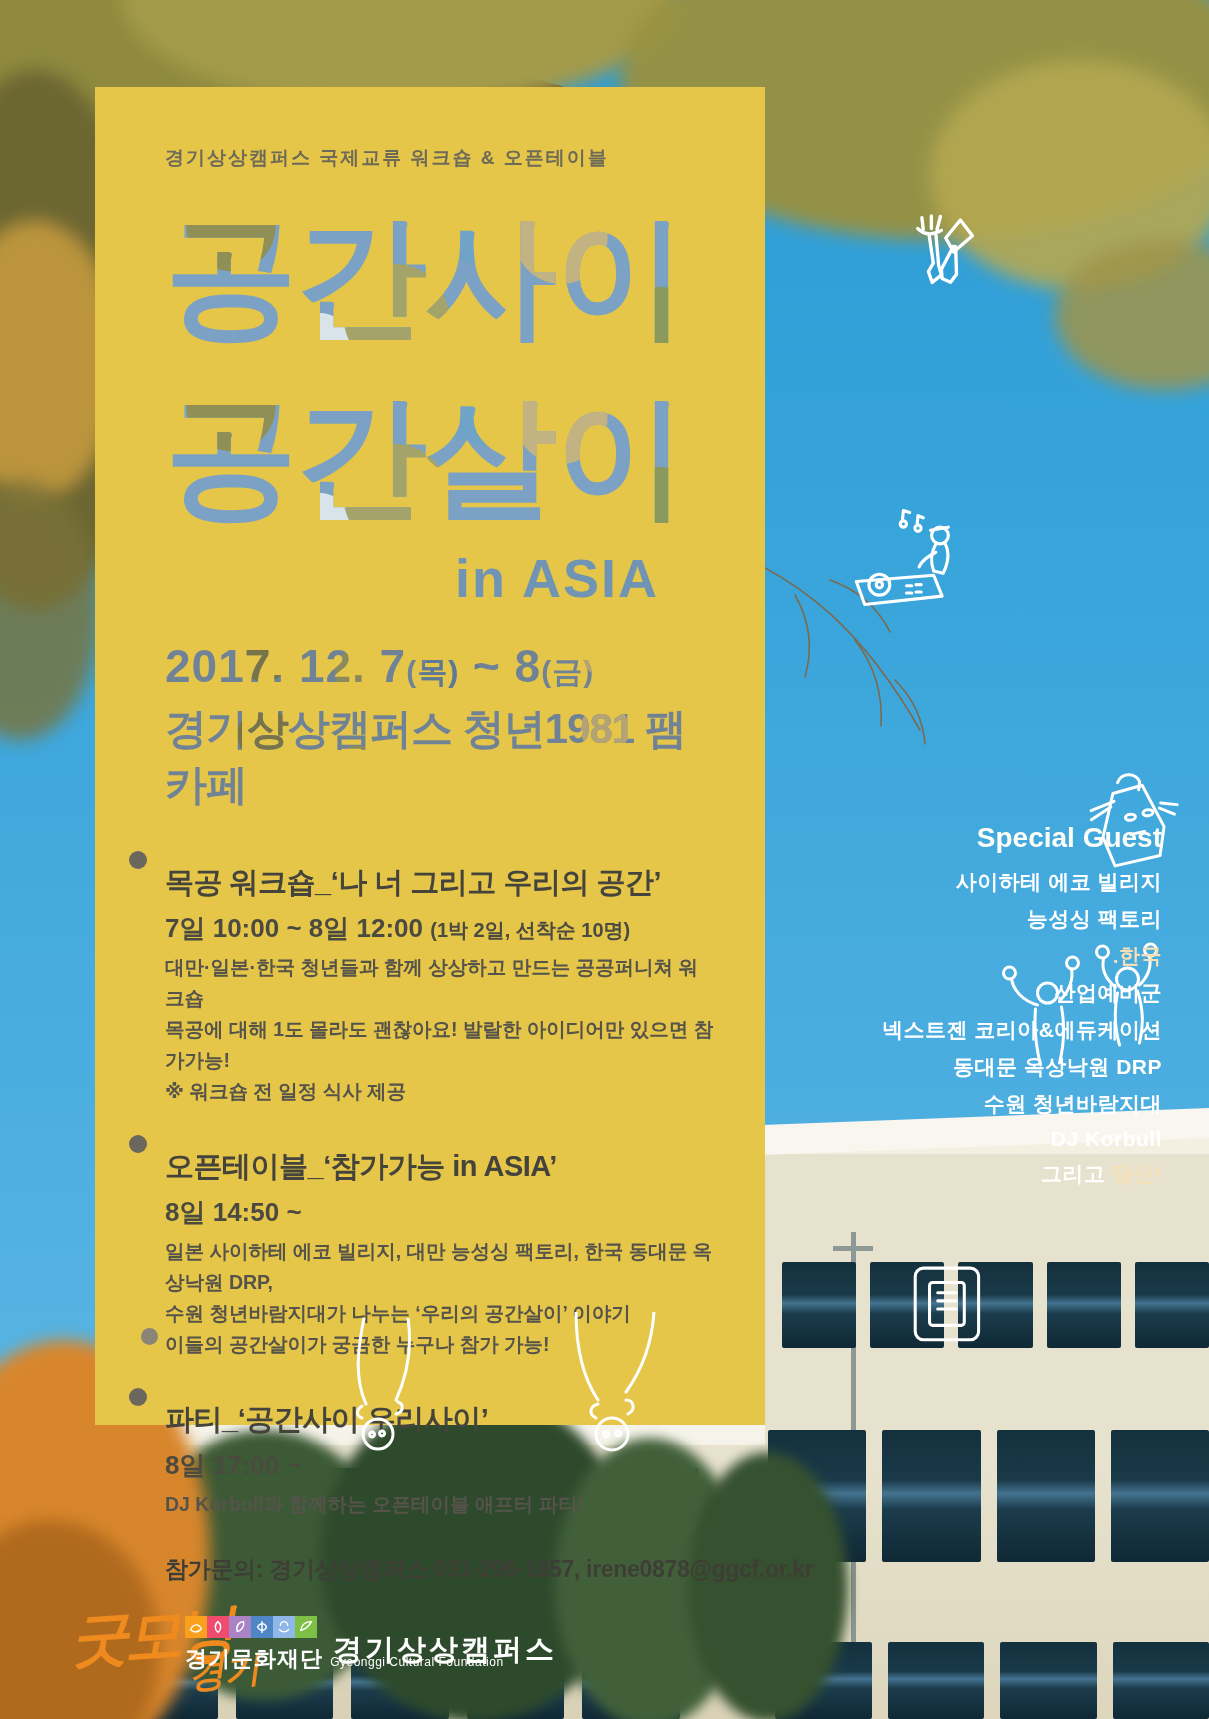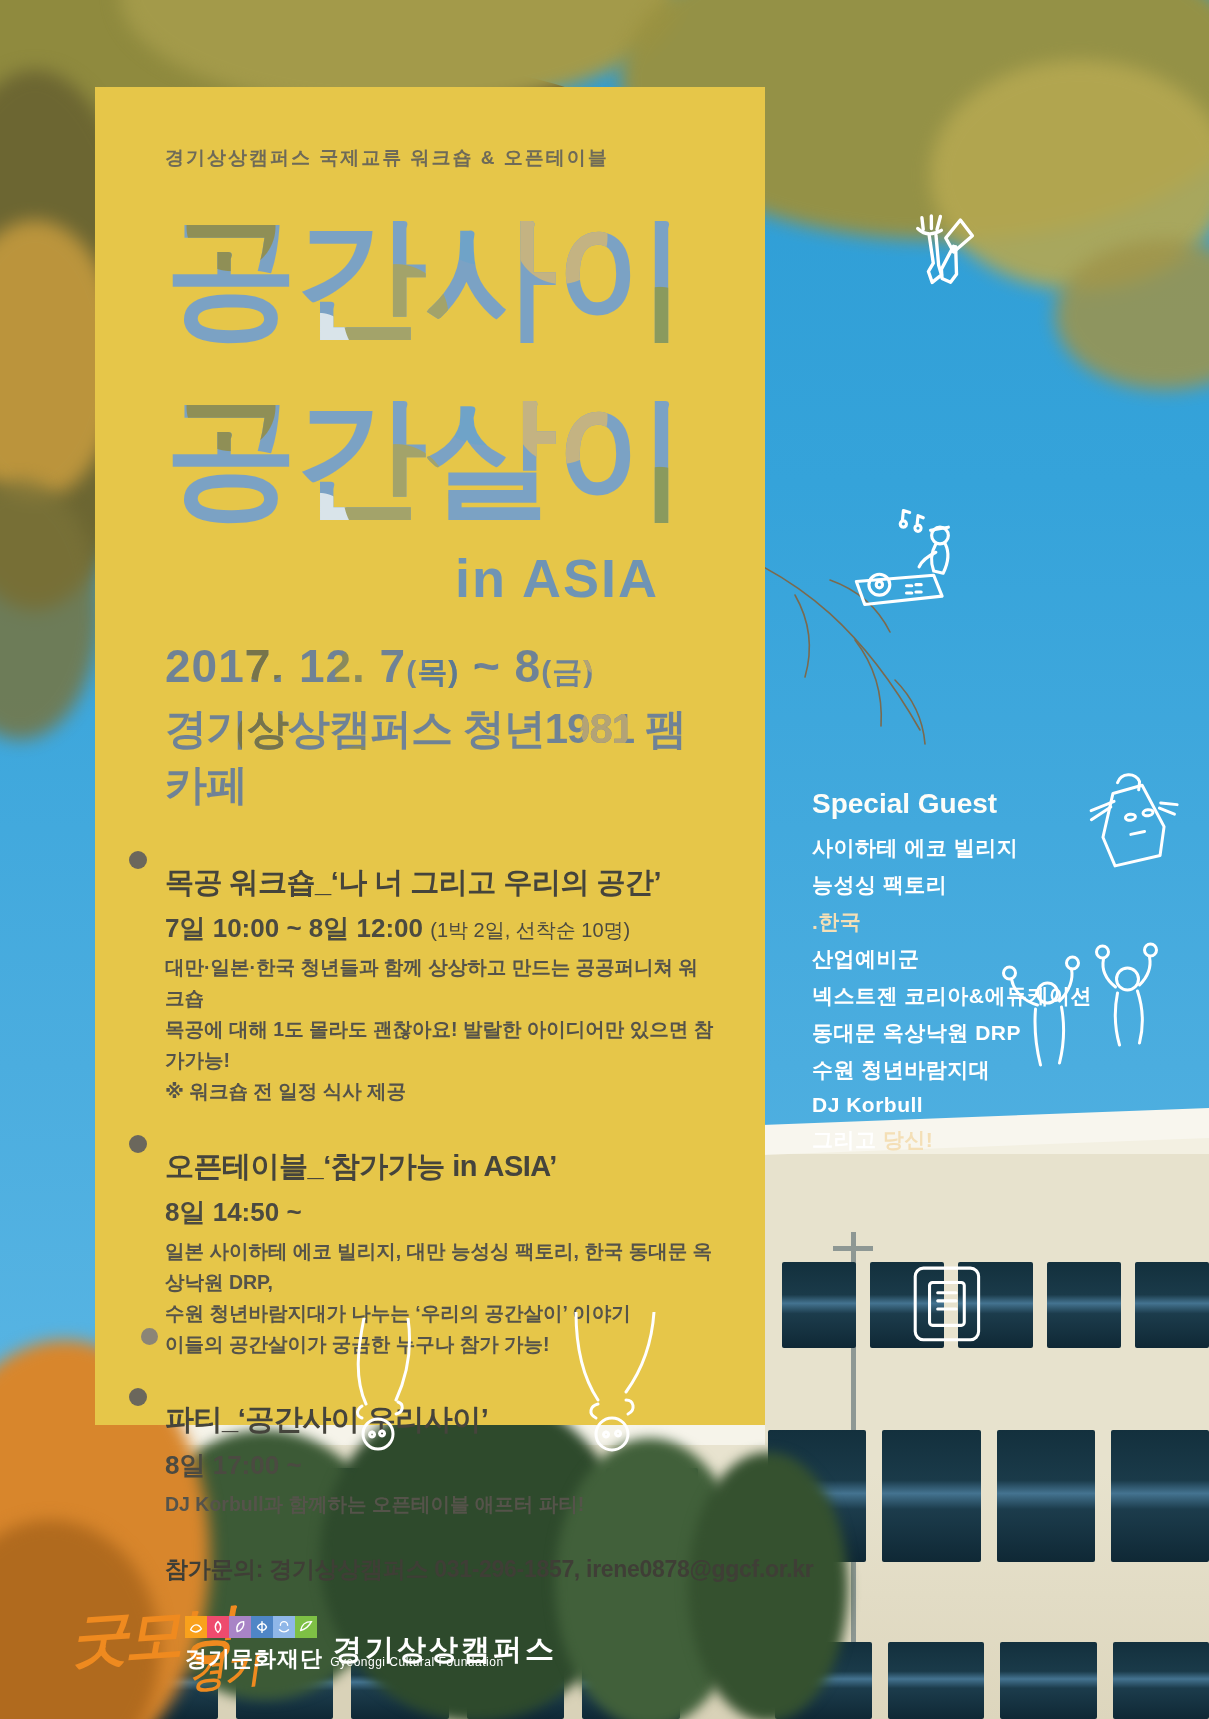--- a/index.html
+++ b/index.html
@@ -59,27 +59,27 @@
   }
   .date-line{margin-top:30px;font-size:46px;font-weight:800;letter-spacing:1px;}
   .date-line .sm{font-size:30px;font-weight:700;}
   .venue-line{margin-top:8px;font-size:42px;font-weight:800;letter-spacing:-1px;}
   .section{margin-top:50px;}
   .section.s2,.section.s3{margin-top:40px;}
   .sec-title{position:relative;font-size:29px;font-weight:800;color:#45443c;letter-spacing:-0.5px;}
   .sec-title:before{content:"";position:absolute;left:-36px;top:-12px;width:18px;height:18px;
     border-radius:50%;background:#6b675c;}
   .sec-time{margin-top:8px;font-size:26px;font-weight:700;color:#4b4a41;}
-  .sec-time .note{font-size:20px;font-weight:400;text-align:center;}
+  .sec-time .note{font-size:20px;font-weight:700;text-align:center;}
   .sec-body{margin-top:6px;font-size:19.5px;line-height:31px;font-weight:600;color:#55534a;}
   .contact{margin-top:34px;font-size:23px;font-weight:800;color:#3f3e36;white-space:nowrap;letter-spacing:-0.3px;}
   .dot-deco{left:141px;top:1328px;width:17px;height:17px;border-radius:50%;background:#8b8577;z-index:7;}
 
   
-  .guests{left:812px;top:788px;width:350px;z-index:5;color:#fff;}
+  .guests{left:812px;top:822px;width:350px;z-index:5;color:#fff;text-align:right;}
   .guests h2{margin:0 0 14px 0;font-size:28px;font-weight:800;color:#fdfdf8;}
   .guests ul{list-style:none;margin:0;padding:0;}
   .guests li{font-size:21px;font-weight:700;margin-bottom:9px;letter-spacing:0.5px;}
   .guests li.peach, .guests .peach{color:#f4dfb6;}
 
   
   .doodle{position:absolute;z-index:5;}
   .doodle svg{display:block;}
   .doodle path,.doodle circle,.doodle rect,.doodle ellipse{fill:none;stroke:#ffffff;
     stroke-width:3;stroke-linecap:round;stroke-linejoin:round;}

